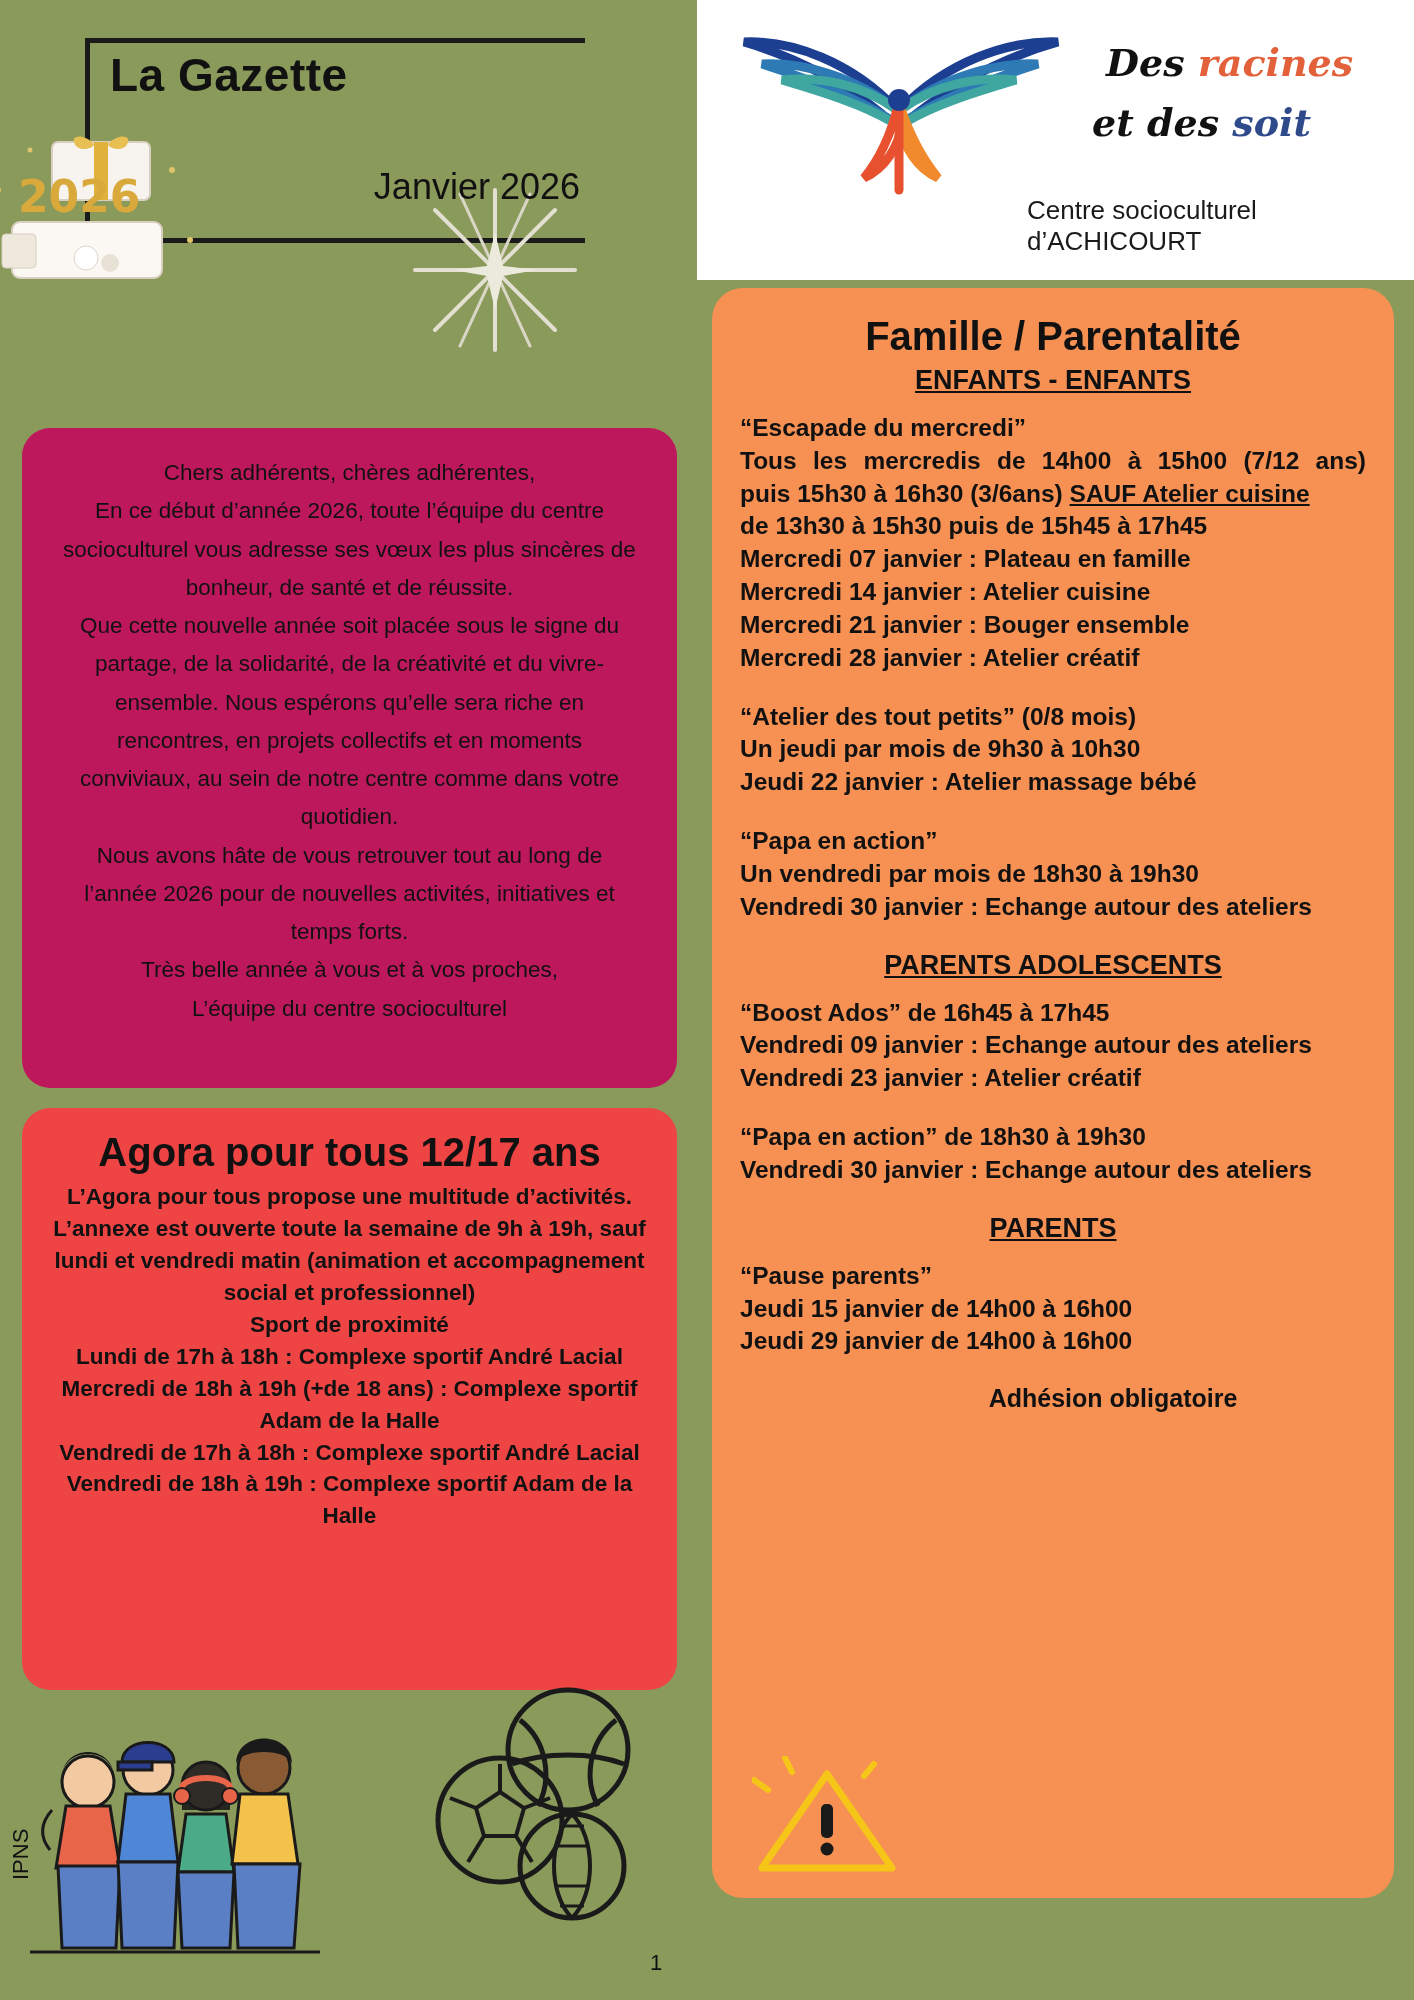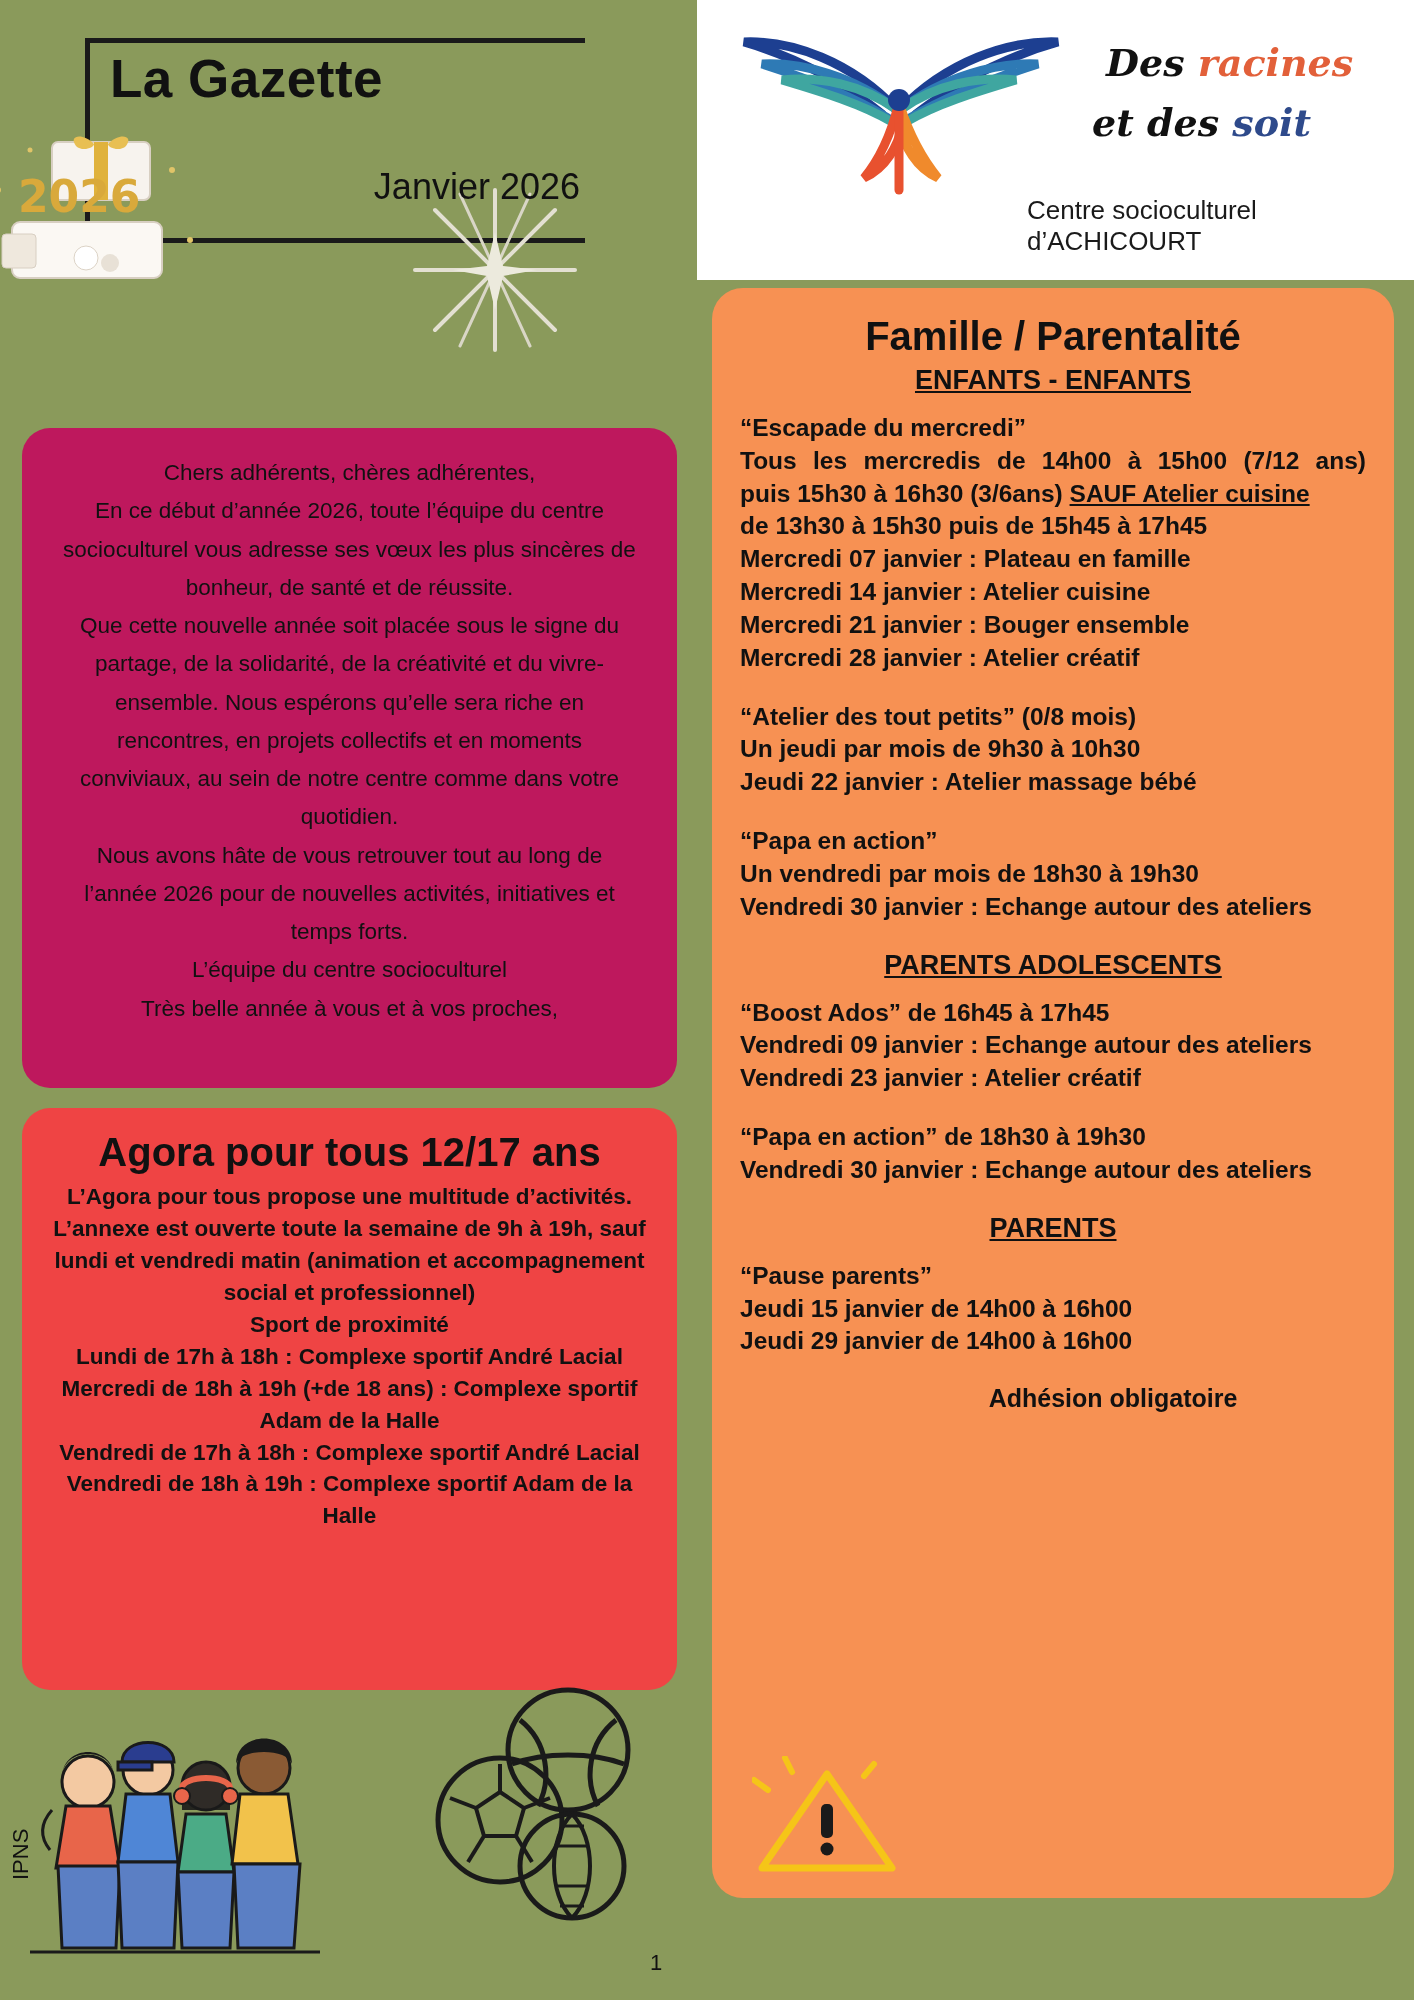--- a/index.html
+++ b/index.html
@@ -17,21 +17,21 @@
     background:#8a9a5b;
   }
   #title-frame {
     position:absolute; left:85px; top:38px; width:500px; height:205px;
     border-left: 5px solid #1a1a1a;
     border-top: 5px solid #1a1a1a;
     border-bottom: 5px solid #1a1a1a;
   }
   #gazette-title {
     position:absolute; left:110px; top:48px; width:470px;
-    font-size:53px; font-weight:bold; color:#111; letter-spacing:0.5px;
+    font-size:46px; font-weight:bold; color:#111; letter-spacing:0.5px;
     font-family:"Liberation Sans", sans-serif;
   }
   #gazette-sub {
     position:absolute; left:110px; top:166px; width:470px;
     text-align:right; font-size:36px; color:#111; font-weight:normal;
   }
   
   #deco-gifts { position:absolute; left:-10px; top:130px; width:270px; height:170px; }
   #deco-star { position:absolute; left:400px; top:180px; width:190px; height:180px; }
 
@@ -186,22 +186,22 @@
     <span>et des </span><span class="a">soit</span>
   </div>
   <div id="logo-sub">Centre socioculturel d’ACHICOURT</div>
 </div>
 
 <div id="letter-card">
   <p>Chers adhérents, chères adhérentes,</p>
   <p>En ce début d’année 2026, toute l’équipe du centre socioculturel vous adresse ses vœux les plus sincères de bonheur, de santé et de réussite.</p>
   <p>Que cette nouvelle année soit placée sous le signe du partage, de la solidarité, de la créativité et du vivre-ensemble. Nous espérons qu’elle sera riche en rencontres, en projets collectifs et en moments conviviaux, au sein de notre centre comme dans votre quotidien.</p>
   <p>Nous avons hâte de vous retrouver tout au long de l’année 2026 pour de nouvelles activités, initiatives et temps forts.</p>
+  <p>Très belle année à vous et à vos proches,</p>
   <p>L’équipe du centre socioculturel</p>
-  <p>Très belle année à vous et à vos proches,</p>
 </div>
 
 <div id="agora-card">
   <div id="agora-title">Agora pour tous 12/17 ans</div>
   <div id="agora-body">
     <p>L’Agora pour tous propose une multitude d’activités.</p>
     <p>L’annexe est ouverte toute la semaine de 9h à 19h, sauf lundi et vendredi matin (animation et accompagnement social et professionnel)</p>
     <p>Sport de proximité</p>
     <p>Lundi de 17h à 18h : Complexe sportif André Lacial</p>
     <p>

